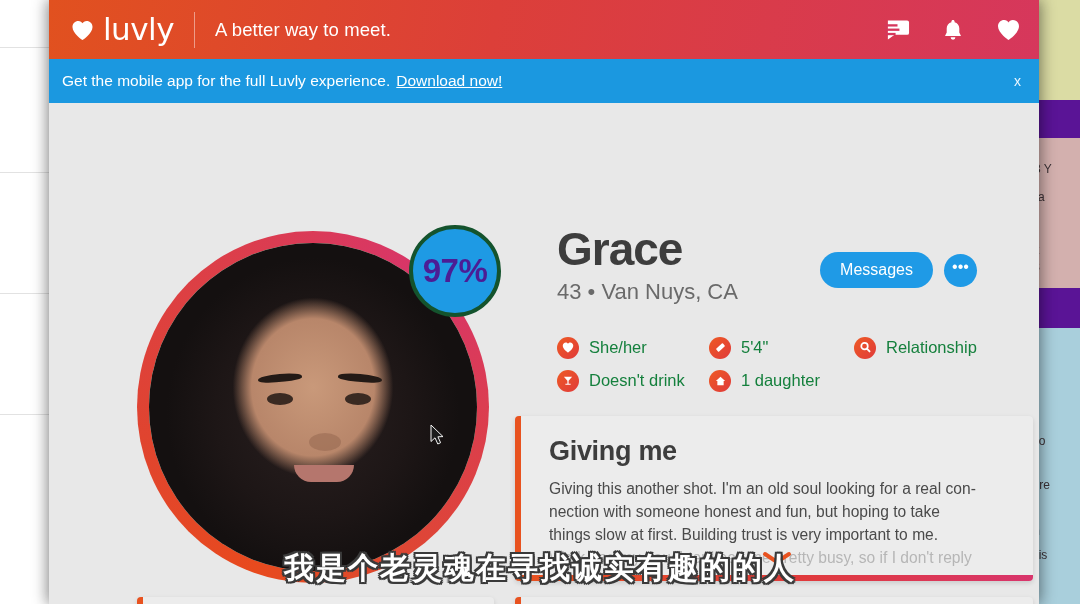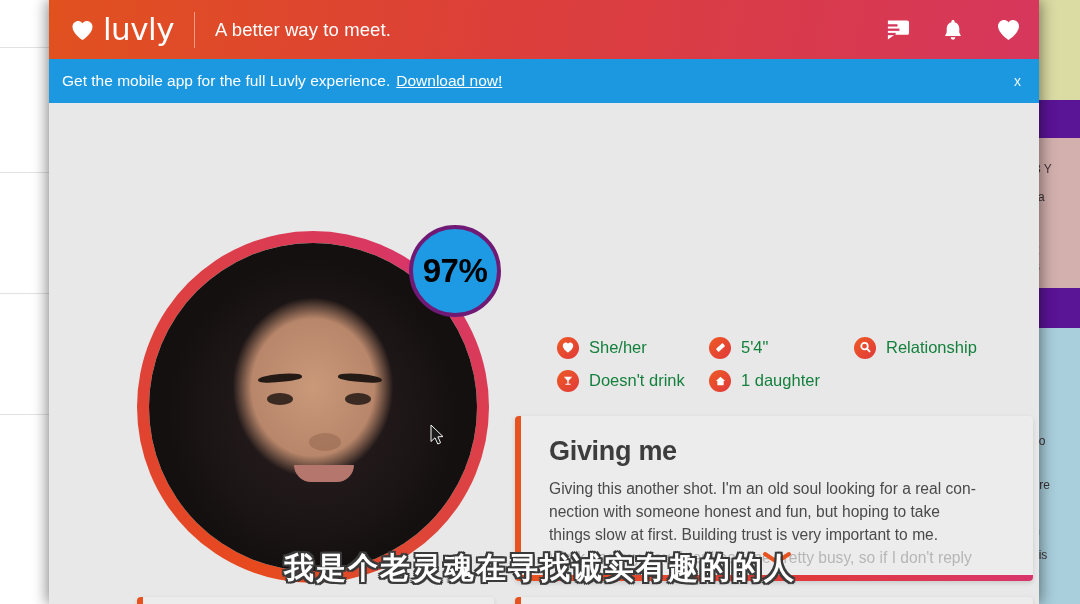--- a/index.html
+++ b/index.html
@@ -179,22 +179,22 @@
   .nose {
     position: absolute; left: 160px; top: 190px;
     width: 32px; height: 18px; border-radius: 50%;
     background: rgba(150,104,80,0.55);
   }
 
   .pct-badge {
     position: absolute; right: -12px; top: -6px;
     width: 92px; height: 92px; border-radius: 50%;
     background: #1e9ae4;
-    border: 4px solid #701a75;
-    color: #000000; font-size: 33px; font-weight: bold;
+    border: 4px solid #14532d;
+    color: #4c1d95; font-size: 33px; font-weight: bold;
     display: flex; align-items: center; justify-content: center;
     letter-spacing: -0.5px;
   }
   .matched {
     position: absolute; left: 50%; bottom: -22px;
     transform: translateX(-50%);
     background: #1e9ae4;
     border: 5px solid #efefef;
     border-radius: 26px;
     padding: 7px 26px 9px 26px;
@@ -424,20 +424,28 @@
               <span class="eye l"></span>
                 <span class="eye r"></span>
               <span class="nose"></span>
               <span class="mouth"></span>
             </div>
           </div>
         </div>
         <div class="pct-badge">97%</div>
       </div>
 
+      <div class="right-col">
+        <div class="pname">Grace</div>
+        <div class="pmeta">43 • Van Nuys, CA</div>
+        <div class="pactions">
+          <button class="btn-msg">Messages</button>
+          <button class="btn-dots">•••</button>
+        </div>
+      </div>
 
       <div class="attrs">
 
         <div class="attr">
           <span class="attr-ico">
             <svg width="12" height="11" viewBox="0 0 24 22">
                 <path d="M12 21 C12 21 1.5 14.2 1.5 7.3 C1.5 3.6 4.3 1 7.6 1 C9.8 1 11.2 2.2 12 3.5 C12.8 2.2 14.2 1 16.4 1 C19.7 1 22.5 3.6 22.5 7.3 C22.5 14.2 12 21 12 21 Z" fill="#fff"></path>
               </svg>
           </span>
           <span class="attr-label">She/her</span>

